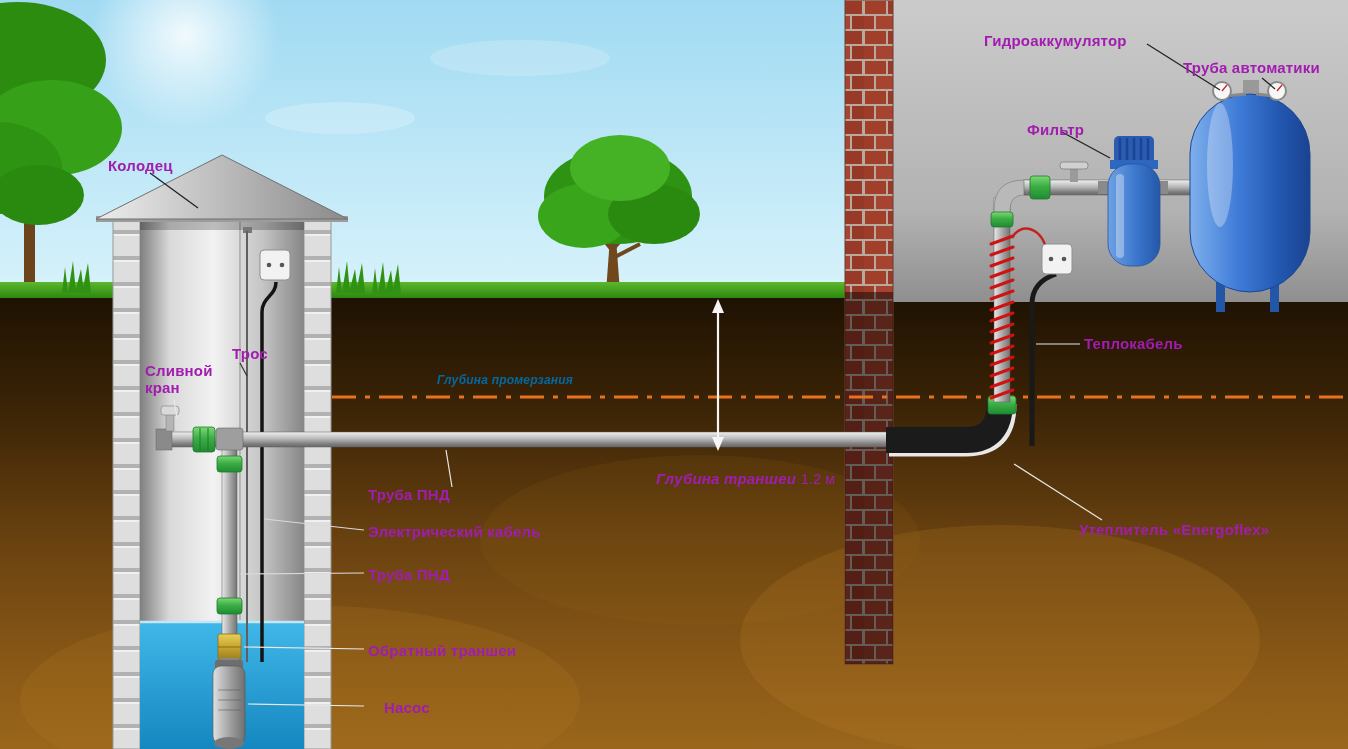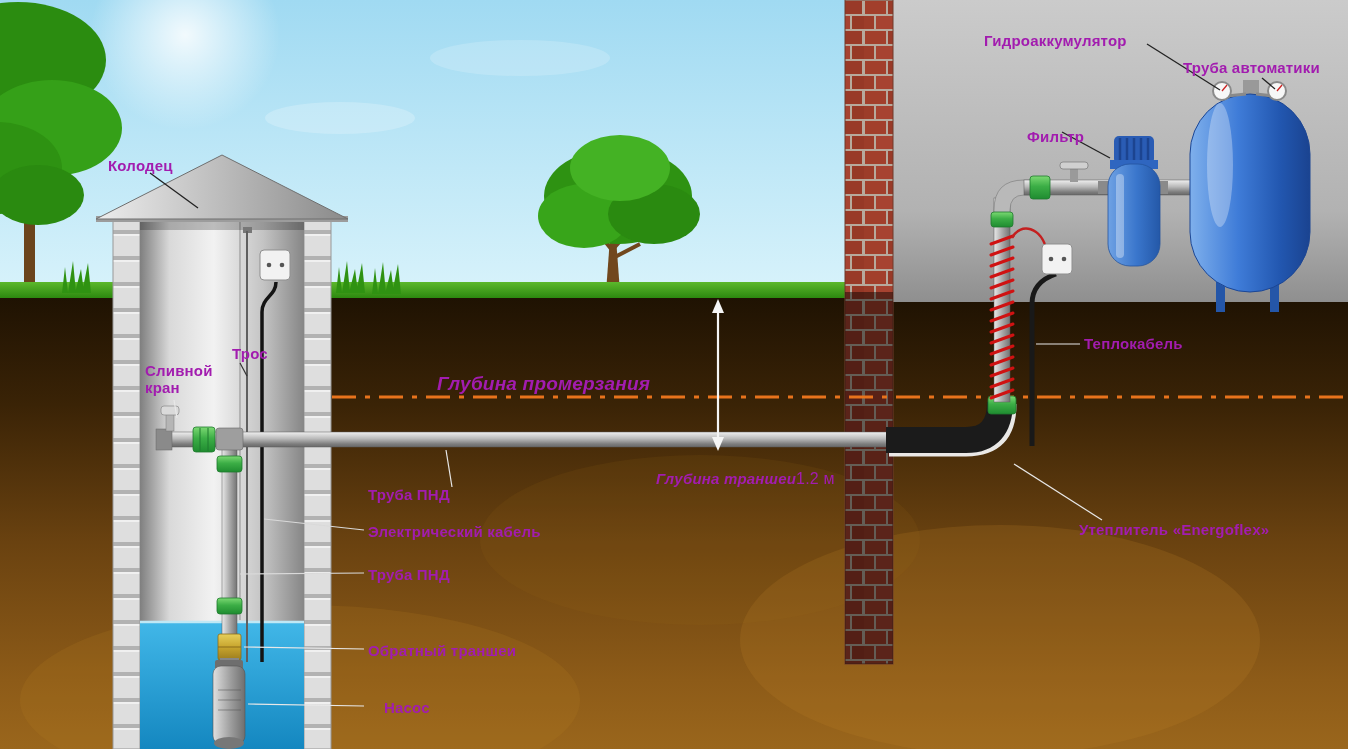--- a/index.html
+++ b/index.html
@@ -2,23 +2,23 @@
 <html><head>
 <meta charset="utf-8">
 <style>
   html,body{margin:0;padding:0;background:#fff;}
   #stage{position:relative;width:1348px;height:749px;overflow:hidden;
          font-family:"Liberation Sans",sans-serif;}
   #scene{position:absolute;left:0;top:0;}
   .lbl{position:absolute;font:bold 15px "Liberation Sans",sans-serif;
        color:#a21caf;white-space:nowrap;letter-spacing:.2px;}
   .lbl.wrap{white-space:normal;width:84px;line-height:1.12;margin-left:8px;}
-  .lbl.orange{color:#a21caf;font-style:italic;font-size:19px;}
+  .lbl.orange{color:#0369a1;font-style:italic;font-size:12px;}
   .lbl.italic{font-style:italic;}
-  .lbl .val{font-style:normal;font-weight:normal;font-size:16px;}
+  .lbl .val{font-style:normal;font-weight:normal;font-size:14px;margin-left:5px;}
 </style>
 </head>
 <body>
 
 <div id="stage">
 
 <svg id="scene" width="1348" height="749" viewBox="0 0 1348 749">
   <defs>
     <linearGradient id="skyG" x1="0" y1="0" x2="0" y2="1">
       <stop offset="0" stop-color="#a0daf2"></stop>
@@ -315,17 +315,17 @@
 <div class="lbl wrap" style="left:137px;top:363px">Сливной кран</div>
 <div class="lbl" style="left:368px;top:486px">Труба ПНД</div>
 <div class="lbl" style="left:368px;top:523px">Электрический кабель</div>
 <div class="lbl" style="left:368px;top:566px">Труба ПНД</div>
 <div class="lbl" style="left:368px;top:642px">Обратный траншеи</div>
 <div class="lbl" style="left:384px;top:699px">Насос</div>
 <div class="lbl orange" style="left:437px;top:373px">Глубина промерзания</div>
 <div class="lbl italic" style="left:656px;top:470px"><span>Глубина траншеи</span><span class="val">1.2 м</span></div>
 <div class="lbl" style="left:1084px;top:335px">Теплокабель</div>
 <div class="lbl" style="left:1079px;top:521px">Утеплитель «Energoflex»</div>
-<div class="lbl" style="left:1027px;top:128px">Фильтр</div>
+<div class="lbl" style="left:1027px;top:121px">Фильтр</div>
 <div class="lbl" style="left:984px;top:32px">Гидроаккумулятор</div>
 <div class="lbl" style="left:1183px;top:59px">Труба автоматики</div>
 
 </div>
 
 </body></html>

